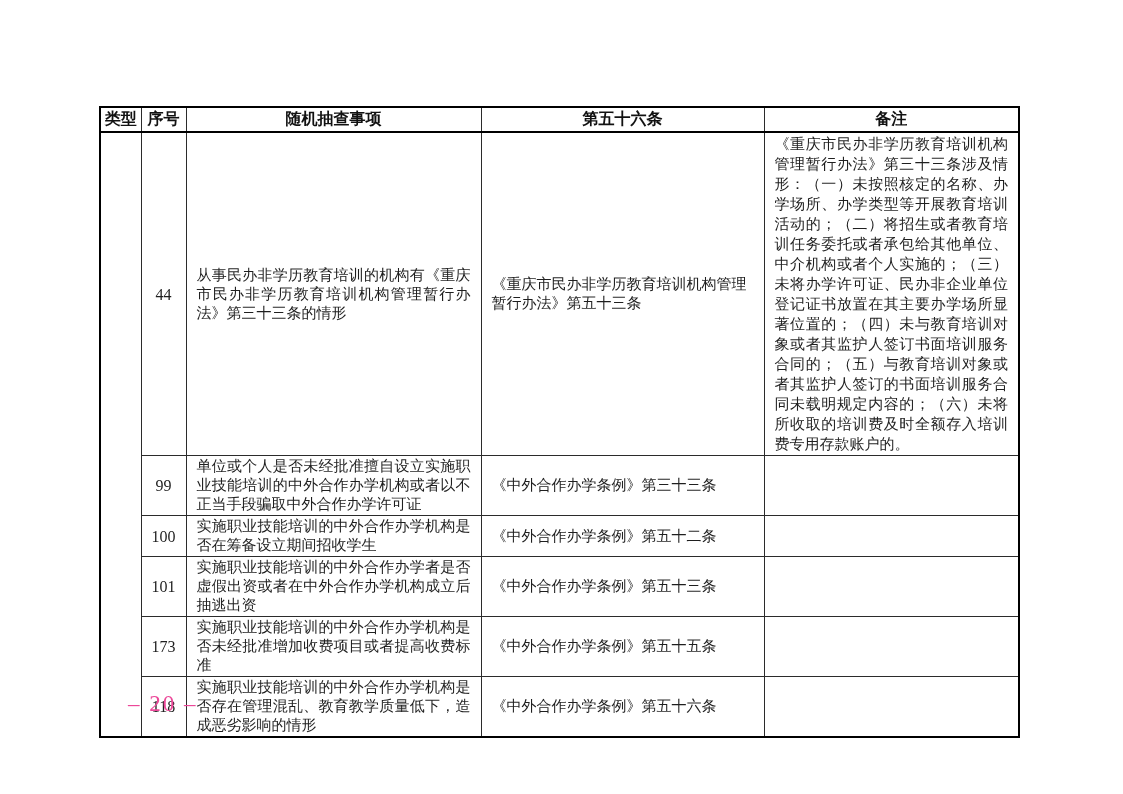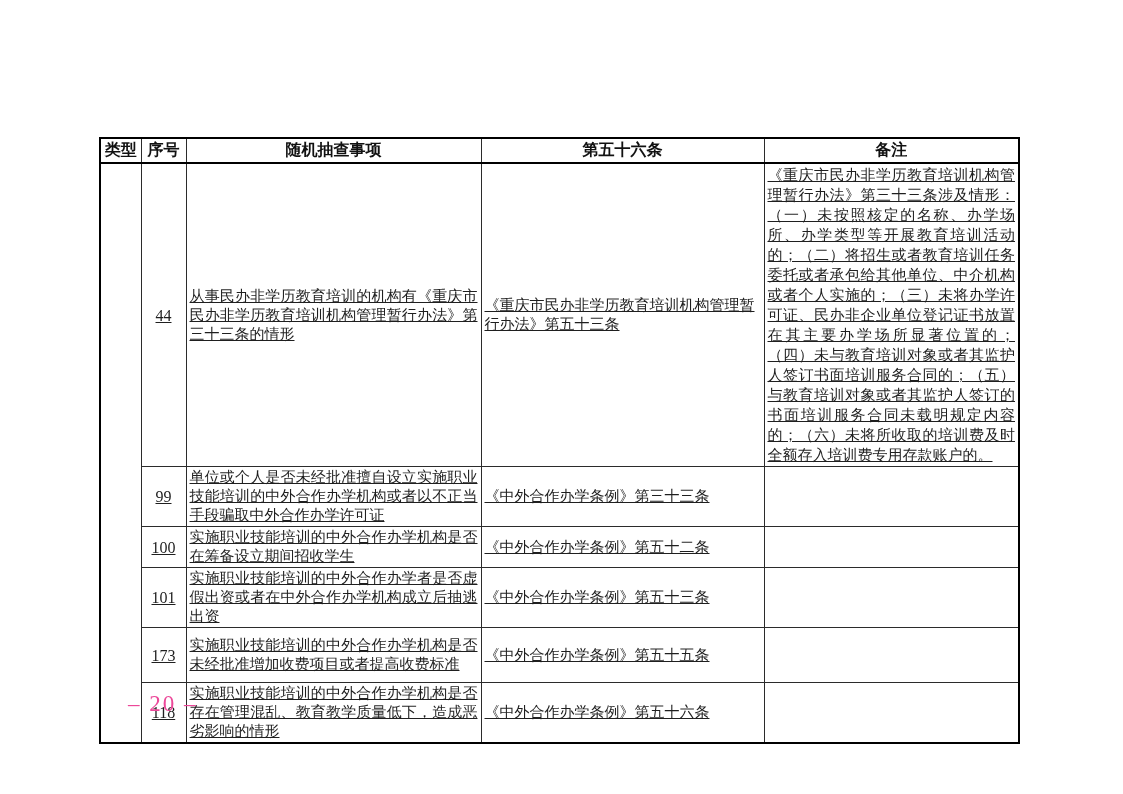--- a/index.html
+++ b/index.html
@@ -17,40 +17,38 @@
   }
   table.doc-table {
     position: absolute;
     left: 99px; top: 106px;
     width: 919px;
     border-collapse: collapse;
     table-layout: fixed;
   }
   table.doc-table, table.doc-table td, table.doc-table th {
     border: 1px solid #2b2b2b;
-    margin-top: 31px;
   }
   table.doc-table { border: 2px solid #000; }
   table.doc-table thead th { border-bottom: 2px solid #000; }
   th, td { vertical-align: middle; }
   th {
     font-family: "Liberation Sans", "DejaVu Sans", sans-serif;
     font-weight: bold;
     font-size: 16px;
     text-align: center;
     height: 24px;
     padding: 1px 2px;
     color: #111;
   }
   td {
     font-size: 15px;
     line-height: 19px;
-    padding: 1px 3px;
+    padding: 1px 10px;
     color: #1f1f1f;
-    text-decoration: underline;
   }
   td.serial-cell {
     text-align: center;
     font-size: 16px;
     font-family: "Liberation Serif", "DejaVu Serif", serif;
   }
   td.item-cell { text-align: justify; }
   td.legal-cell { text-align: left; }
   td.remark-cell {
     text-align: justify;

